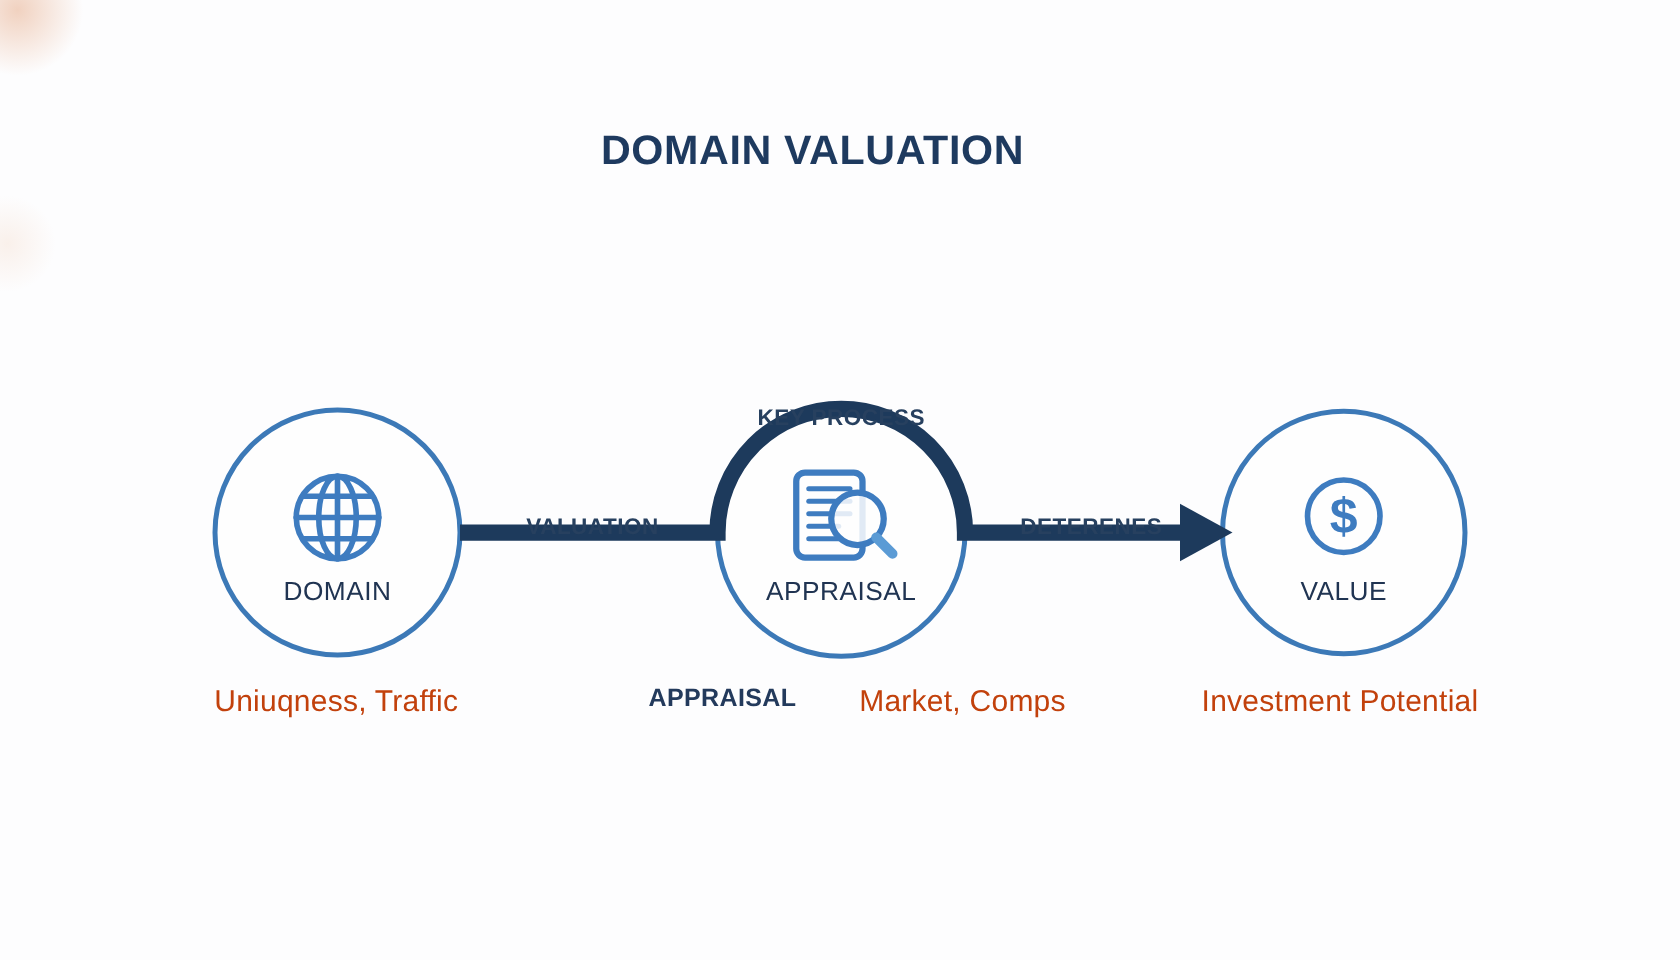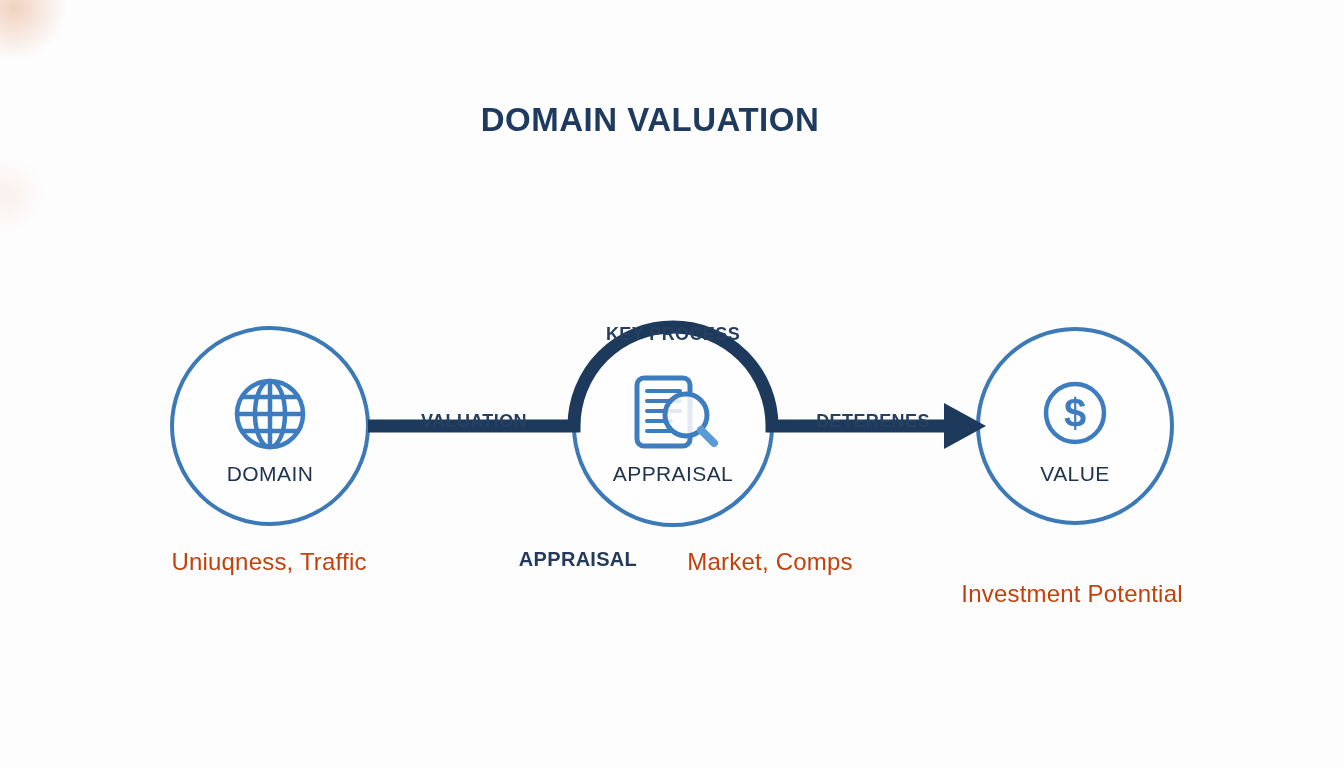--- a/index.html
+++ b/index.html
@@ -90,13 +90,13 @@
 
 <div class="abs ctr dollar-glyph">$</div>
 
 <div class="abs ctr node-label" style="top:462px; left:270px;">DOMAIN</div>
 <div class="abs ctr node-label" style="top:462px; left:673px;">APPRAISAL</div>
 <div class="abs ctr node-label" style="top:462px; left:1075px;">VALUE</div>
 
 <div class="abs ctr caption" style="top:548px; left:269px;">Uniuqness, Traffic</div>
 <div class="abs ctr caption-bold" style="top:548px; left:578px;">APPRAISAL</div>
 <div class="abs ctr caption" style="top:548px; left:770px;">Market, Comps</div>
-<div class="abs ctr caption" style="top:548px; left:1072px;margin-top:32px;">Investment Potential</div>
+<div class="abs ctr caption" style="top:548px; left:1072px;">Investment Potential</div>
 
 </body></html>

